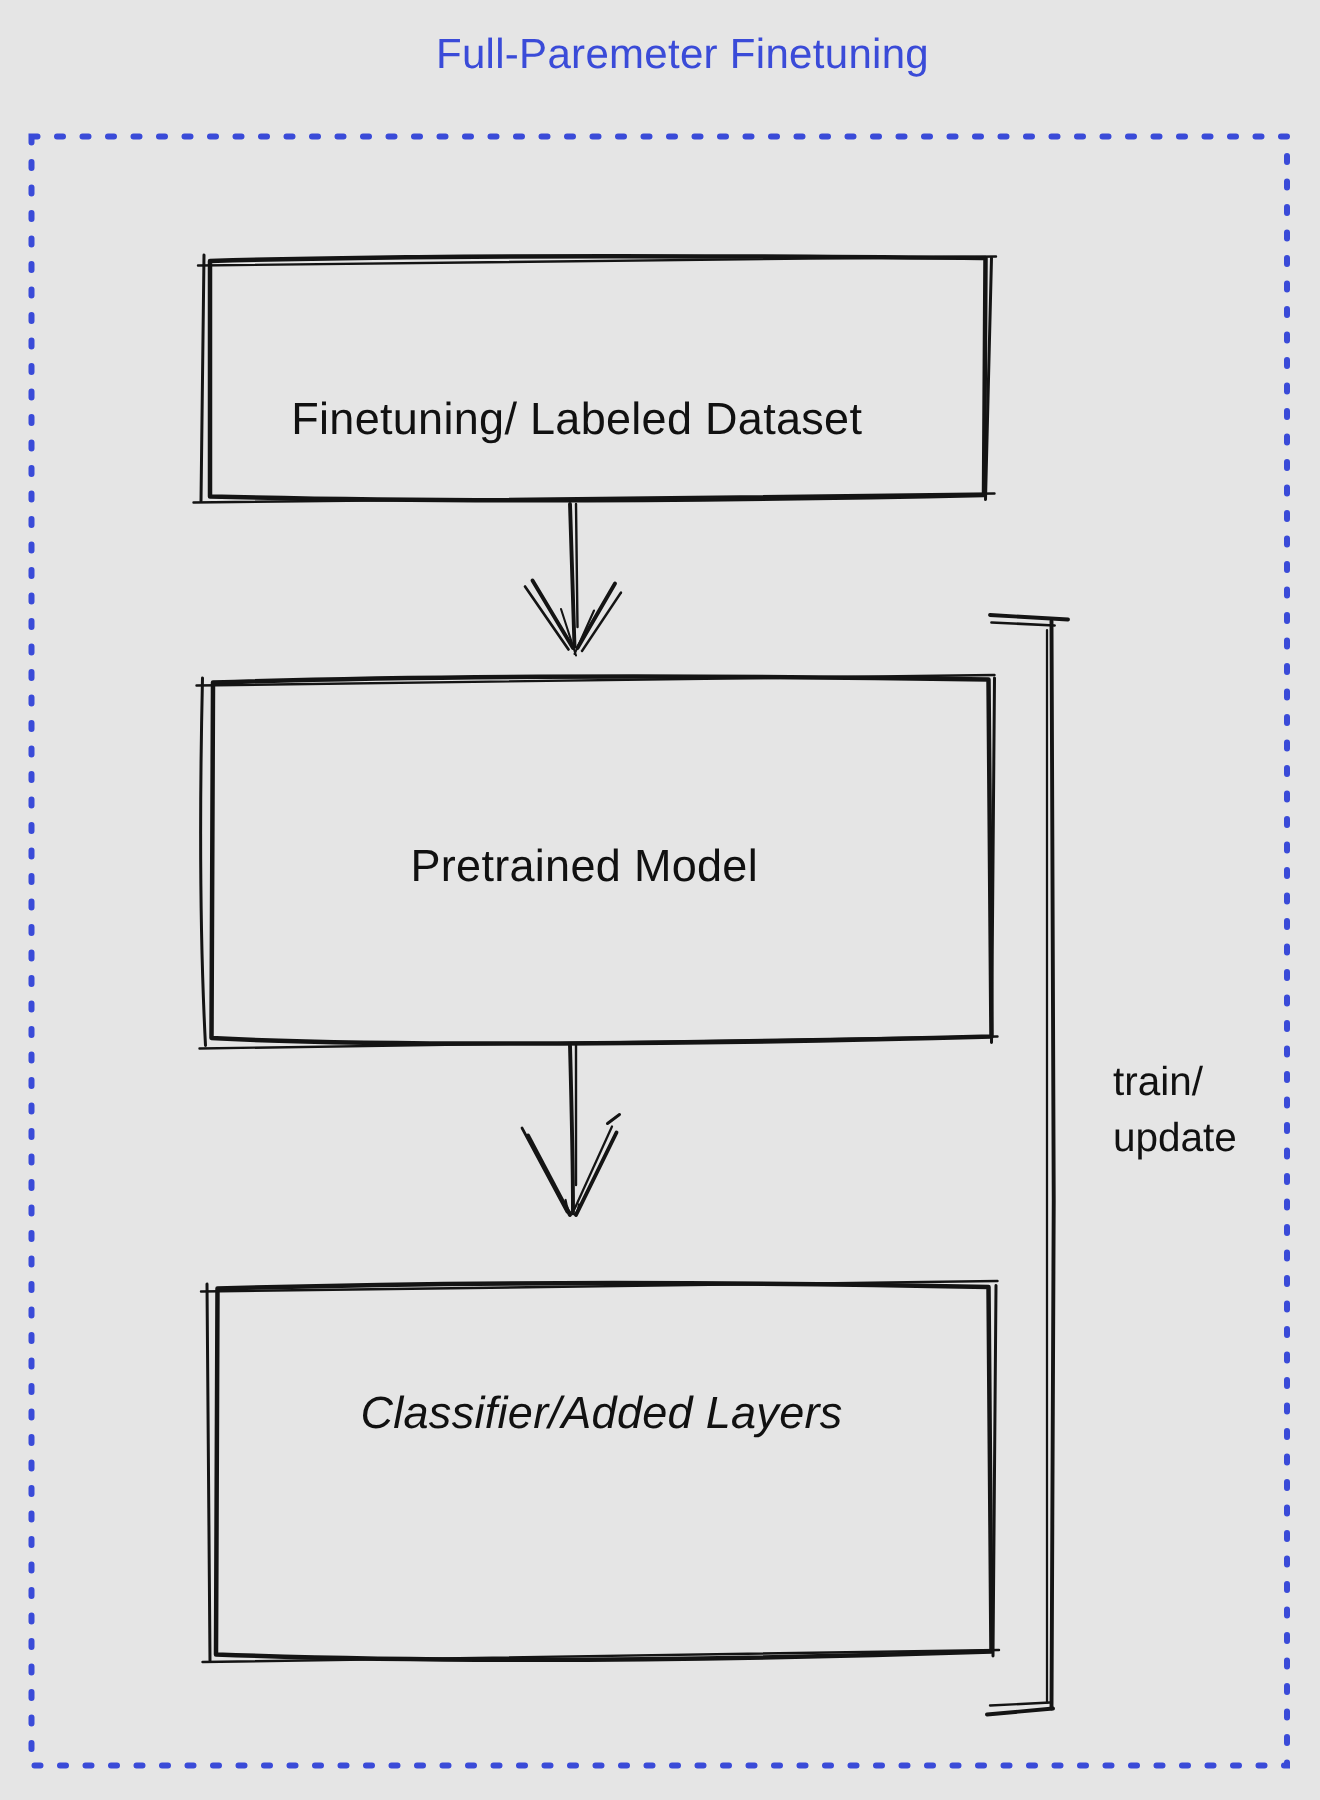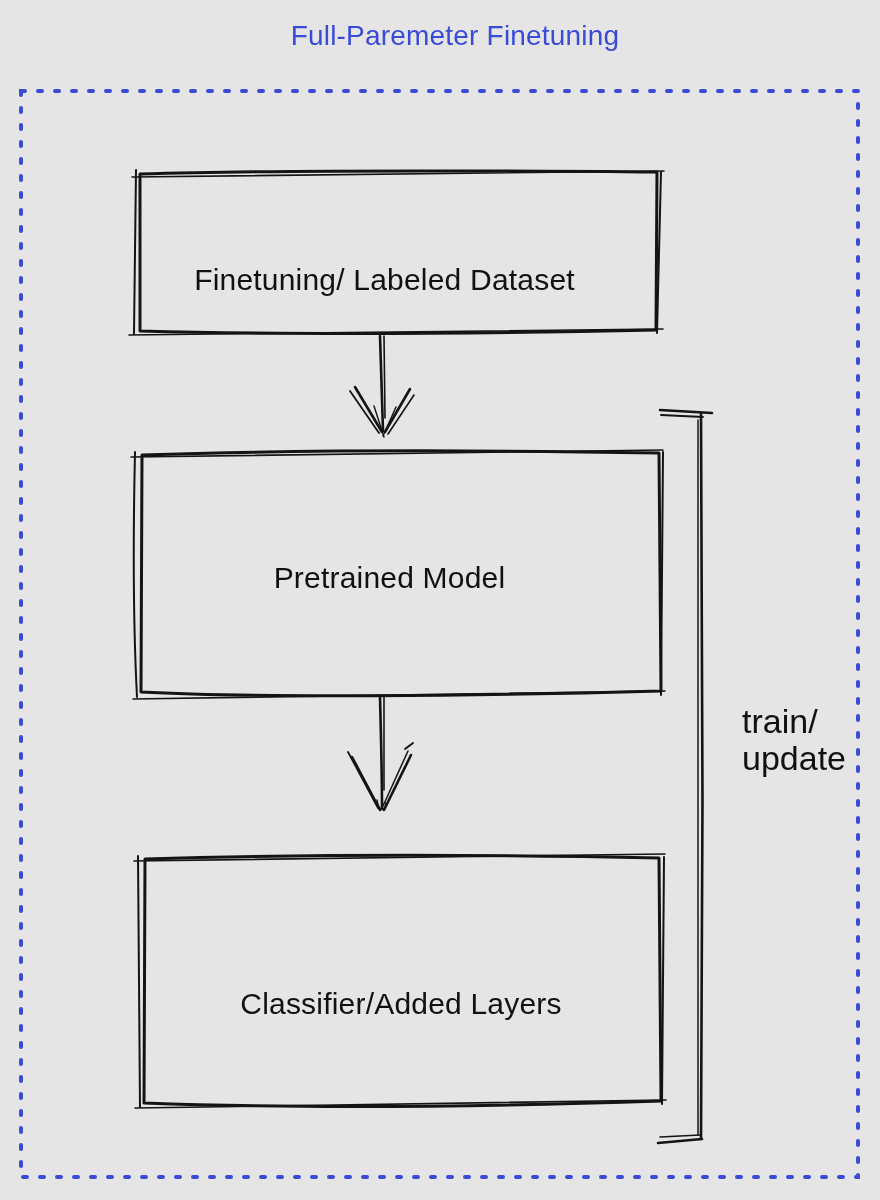--- a/index.html
+++ b/index.html
@@ -37,26 +37,26 @@
   .node-label {
     position: absolute;
     text-align: center;
     font-size: 30px;
     line-height: 36px;
     color: #111111;
     letter-spacing: 0.2px;
   }
   .label-dataset    { left: 123px; top: 214px; width: 523px; margin-top: 48px; }
   .label-pretrained { left: 127px; top: 560px; width: 525px; text-align: center; }
-  .label-classifier { left: 140px; top: 986px; width: 522px; }
+  .label-classifier { left: 140px; top: 925px; width: 522px; font-style: italic; }
   .bracket-label {
     position: absolute;
     left: 742px;
     top: 703px;
-    font-size: 34px;
+    font-size: 27px;
     line-height: 37px;
     color: #111111;
     white-space: pre-line;
   }
   .stroke { stroke: #141414; fill: none; stroke-linecap: round; stroke-linejoin: round; }
 </style>
 </head>
 <body>
 
 <div class="canvas">

